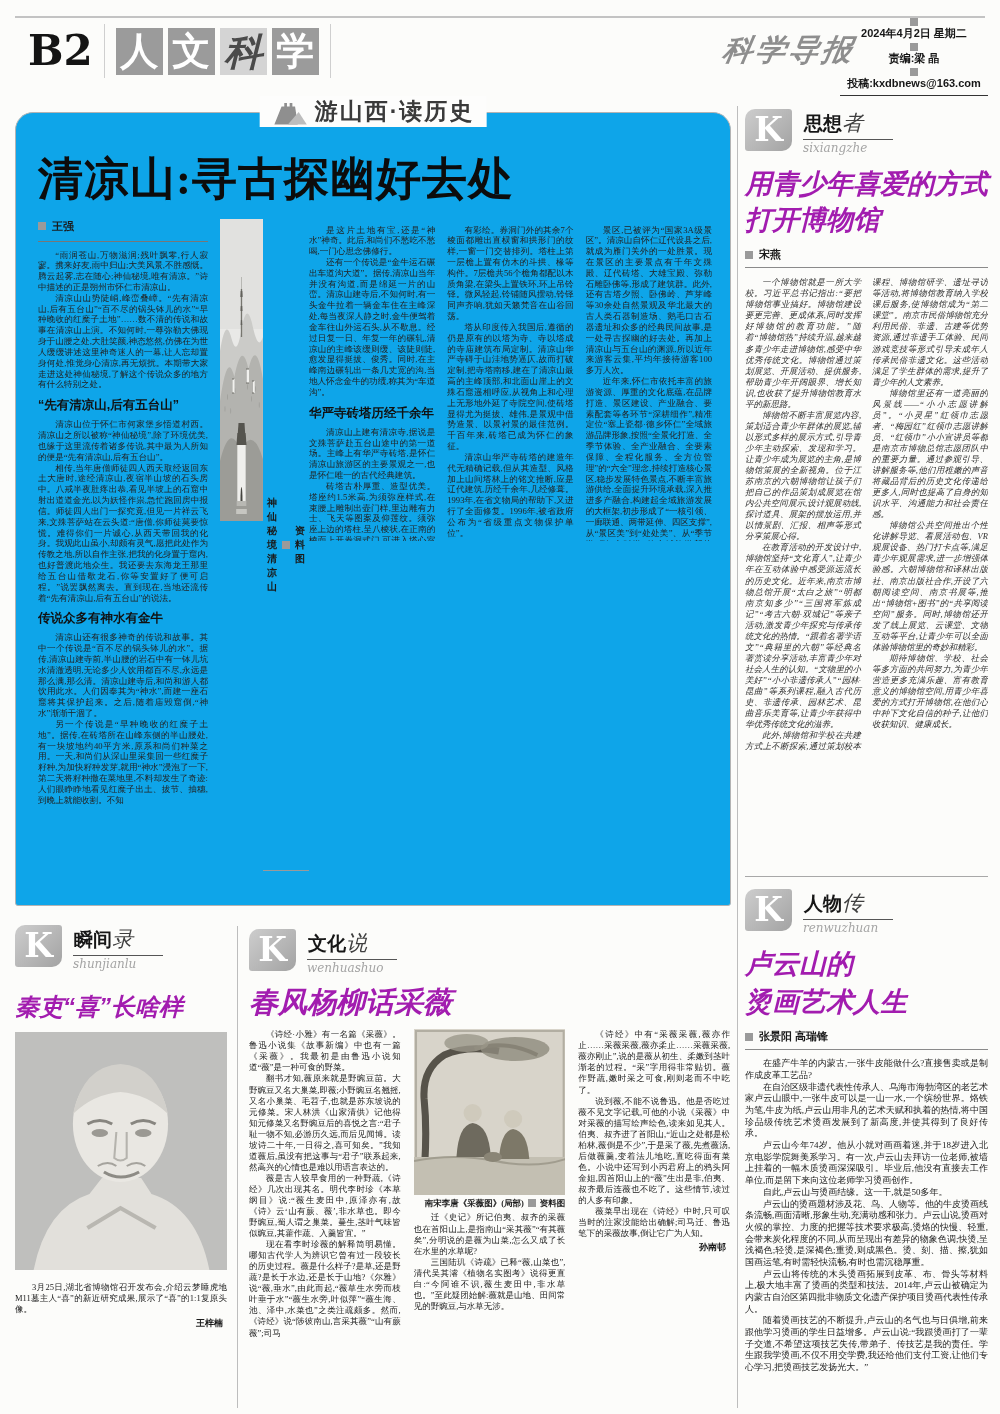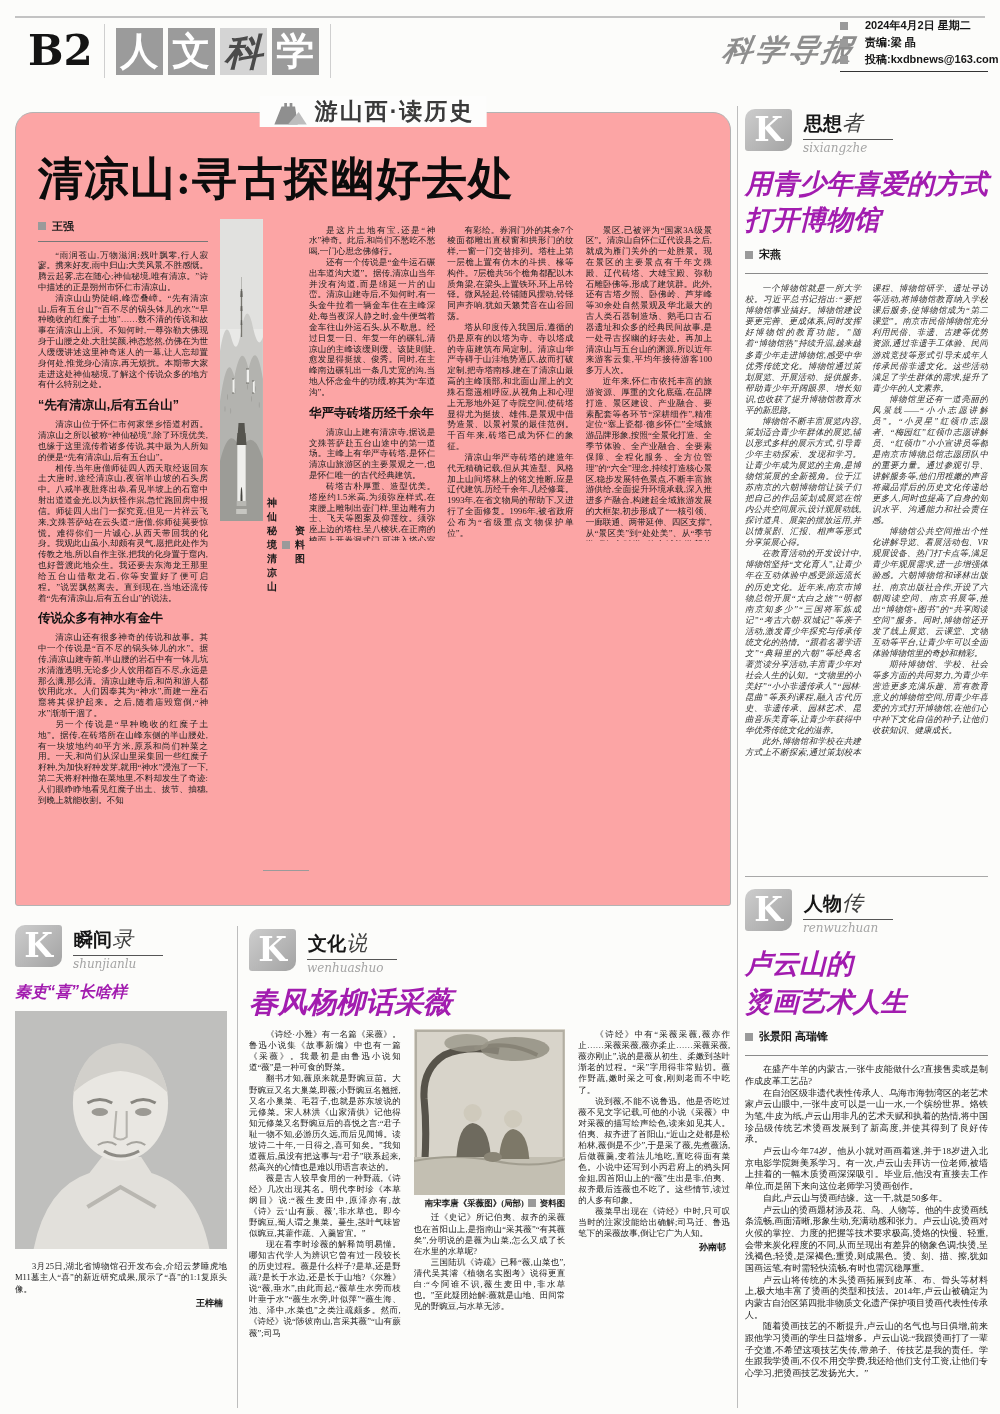--- a/index.html
+++ b/index.html
@@ -12,30 +12,30 @@
   .page-label{font-family:"DejaVu Serif",serif;font-weight:bold;font-size:42px;color:#141414;line-height:1;}
   .hdr-sep{width:1px;height:54px;background:#cfcfcf;margin:0 11px;}
   .logo-blocks{display:flex;gap:5px;align-items:center;}
   .logo-block{width:47px;height:47px;background:#9b9b9b;color:#fff;
      font-family:"Liberation Sans",sans-serif;font-weight:bold;font-size:38px;line-height:47px;text-align:center;}
   .logo-block.cal{background:#d4d4d4;color:#4a4a4a;font-family:"DejaVu Serif",serif;font-style:italic;}
   .masthead{position:absolute;left:723px;top:30px;font-family:"DejaVu Serif",serif;font-style:italic;
      font-weight:bold;font-size:30px;color:#8e8e8e;transform:skewX(-10deg);letter-spacing:3px;}
   .hdr-info{position:absolute;left:840px;top:16px;width:148px;font-family:"Liberation Sans",sans-serif;
      font-weight:bold;font-size:11px;color:#161616;border-bottom:1px solid #333;padding-bottom:4px;}
-  .hdr-info .row{display:flex;align-items:center;gap:17px;margin-top:2px;white-space:nowrap;}
+  .hdr-info .row{display:flex;align-items:center;gap:0;margin-top:2px;white-space:nowrap;flex-direction:column;}
   .sq{width:8px;height:8px;background:#9a9a9a;display:inline-block;flex:0 0 auto;}
 
   
   .vrule-main{position:absolute;left:737px;top:106px;width:1px;height:1302px;background:#bdbdbd;}
   .vrule-bl{position:absolute;left:237px;top:926px;width:1px;height:482px;background:#bdbdbd;}
 
   
   .main-box{position:absolute;left:15px;top:112px;width:716px;height:794px;
-     border:1.5px solid #b3b3b3;border-radius:18px 18px 3px 3px;box-sizing:border-box;background:#fca5a5;}
+     border:1.5px solid #b3b3b3;border-radius:18px 18px 3px 3px;box-sizing:border-box;background:#0ea5e9;}
   .badge{position:absolute;top:-17px;left:50%;transform:translateX(-50%);background:#fdfdfc;
      padding:0 12px;display:flex;align-items:center;gap:7px;white-space:nowrap;}
   .badge-text{font-family:"Liberation Sans",sans-serif;font-weight:bold;font-size:23px;color:#3a3a3a;letter-spacing:2px;}
   .m-title{margin:42px 18px 0 22px;font-family:Liberation Serif, serif;font-weight:bold;
      font-size:45px;line-height:1.1;letter-spacing:1px;color:#0c0c0c;}
   .m-content{display:flex;gap:12px;margin:14px 18px 0 22px;}
   .m-col1{width:170px;height:652px;overflow:hidden;}
   .m-author{display:flex;align-items:center;gap:6px;font-family:"Liberation Sans",sans-serif;
      font-weight:bold;font-size:11px;border-bottom:1px solid #777;padding-bottom:7px;margin-bottom:8px;}
   .m-right{flex:1;display:flex;min-width:0;}
@@ -59,33 +59,33 @@
   .sec-name{font-family:"Liberation Sans",sans-serif;font-weight:bold;font-size:19px;color:#161616;
      display:inline-block;border-bottom:1.5px solid #555;padding:1px 30px 2px 1px;white-space:nowrap;}
   .sec-cal{font-family:"DejaVu Serif",serif;font-style:italic;font-weight:normal;font-size:21px;color:#3f3f3f;}
   .sec-pinyin{font-family:"DejaVu Serif",serif;font-style:italic;color:#a4a4a4;font-size:12px;margin-top:1px;}
 
   
   .thinker{position:absolute;left:745px;top:108px;width:243px;}
   .side-title{font-family:"Liberation Sans",sans-serif;font-weight:bold;font-size:27px;line-height:1.32;
      margin:12px 0 9px;color:#a21caf;font-style:italic;}
   .side-author{display:flex;align-items:center;gap:6px;font-family:"Liberation Sans",sans-serif;
-     font-weight:bold;font-size:11px;border-bottom:1px solid #8a8a8a;padding-bottom:11px;}
+     font-weight:bold;font-size:11px;border-bottom:1px solid #8a8a8a;padding-bottom:5px;}
   .thinker-text{margin-top:9px;height:586px;overflow:hidden;column-count:2;column-gap:11px;}
   .thinker-text .para{font-style:italic;font-size:8.5px;line-height:1.3;color:#2e2e2e;}
   .side-div{position:absolute;left:745px;top:876px;width:243px;height:1px;background:#a8a8a8;}
 
   
   .figure{position:absolute;left:745px;top:888px;width:243px;}
   .figure-text{margin-top:8px;height:372px;overflow:hidden;}
   .figure-text .para{font-size:9px;line-height:1.3;}
 
   
   .moment{position:absolute;left:15px;top:924px;width:212px;}
-  .moment .side-title{font-size:16px;margin:10px 0 9px;}
+  .moment .side-title{font-size:24px;margin:20px 0 9px;}
   .moment-photo{height:238px;background:#c1c1bf;}
   .moment-photo svg{display:block;width:100%;height:100%;}
   .moment-text{margin-top:12px;height:140px;overflow:hidden;}
   .moment-text .para{font-size:8.5px;line-height:1.32;}
 
   
   .culture{position:absolute;left:249px;top:928px;width:481px;}
   .culture .side-title{font-size:29px;margin:8px 0 8px;}
   .cult-cols{display:flex;gap:13px;}
   .cult-col{flex:1;height:380px;overflow:hidden;min-width:0;}

